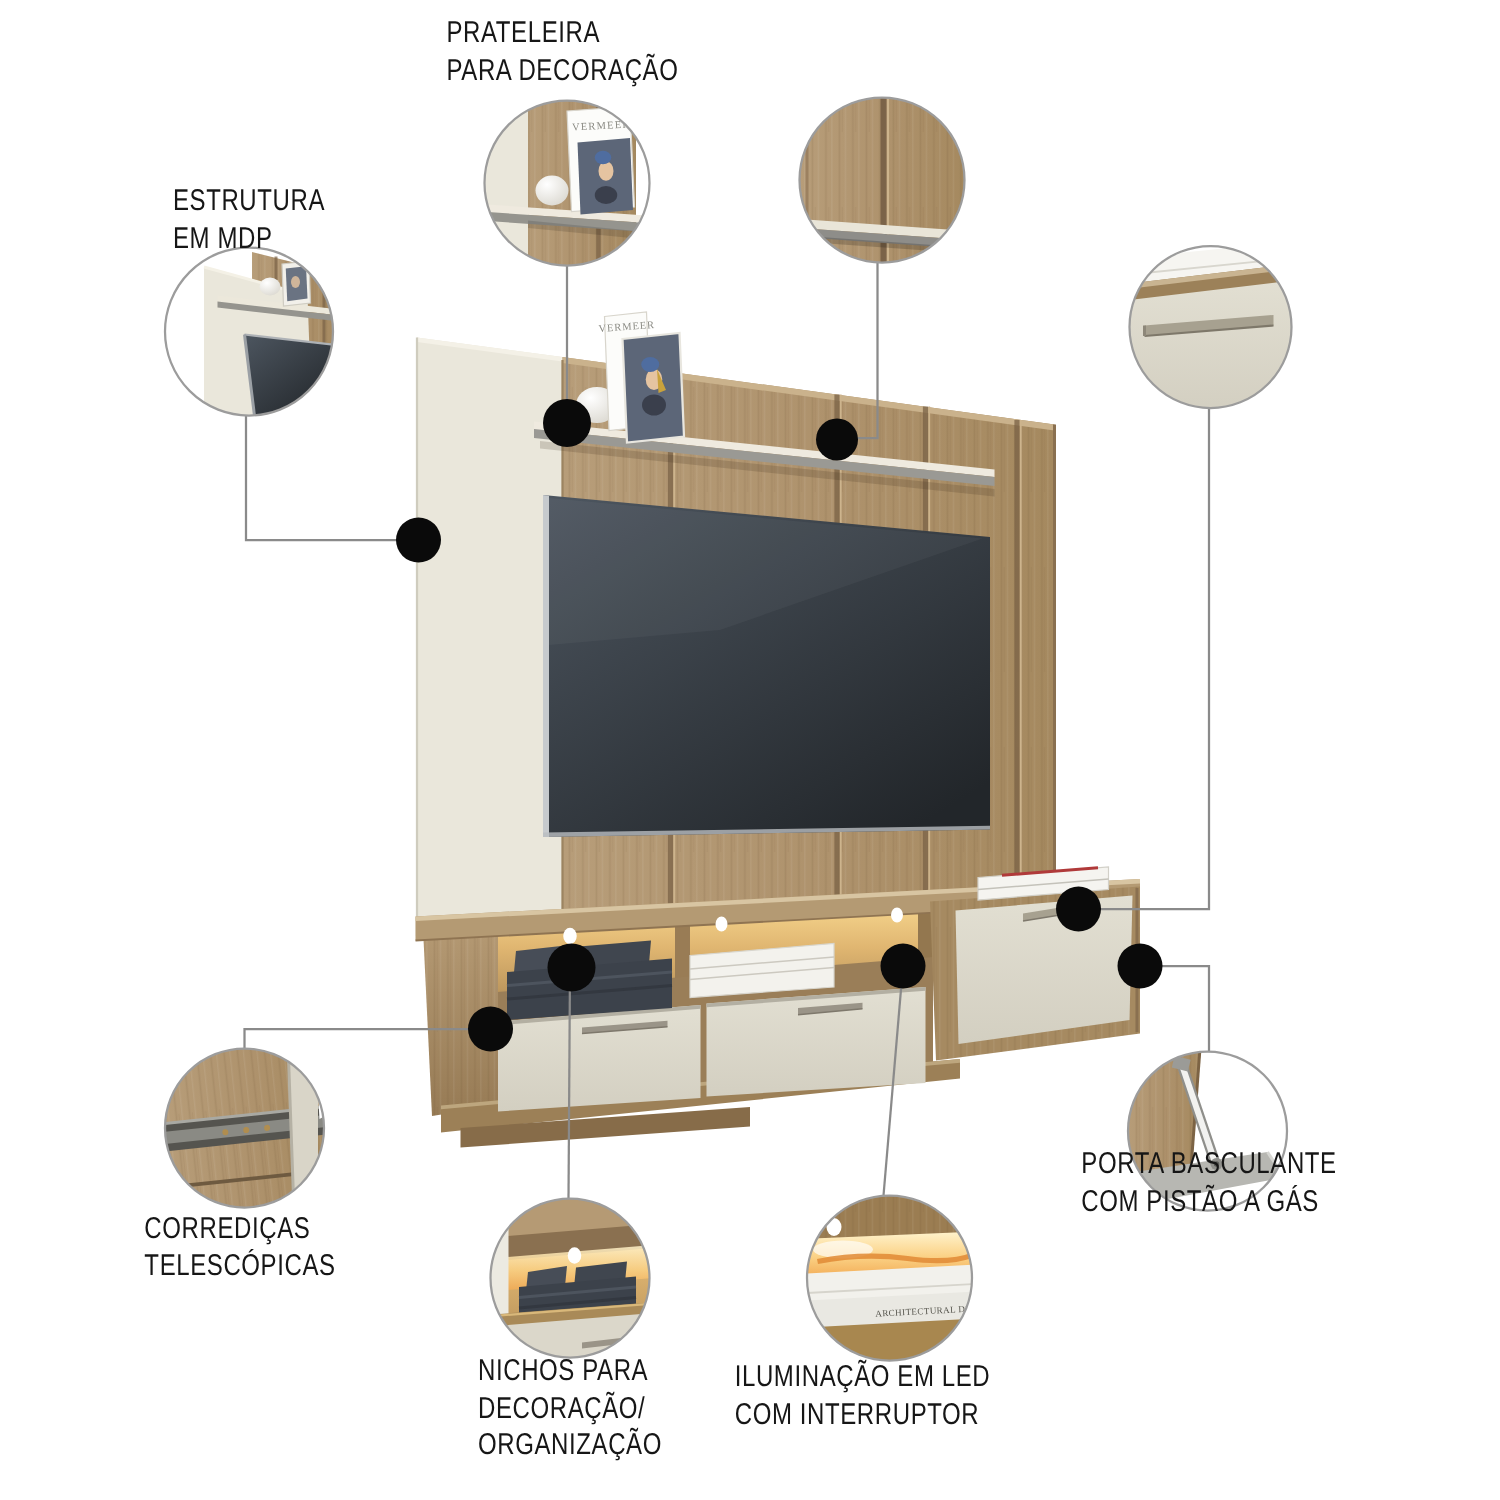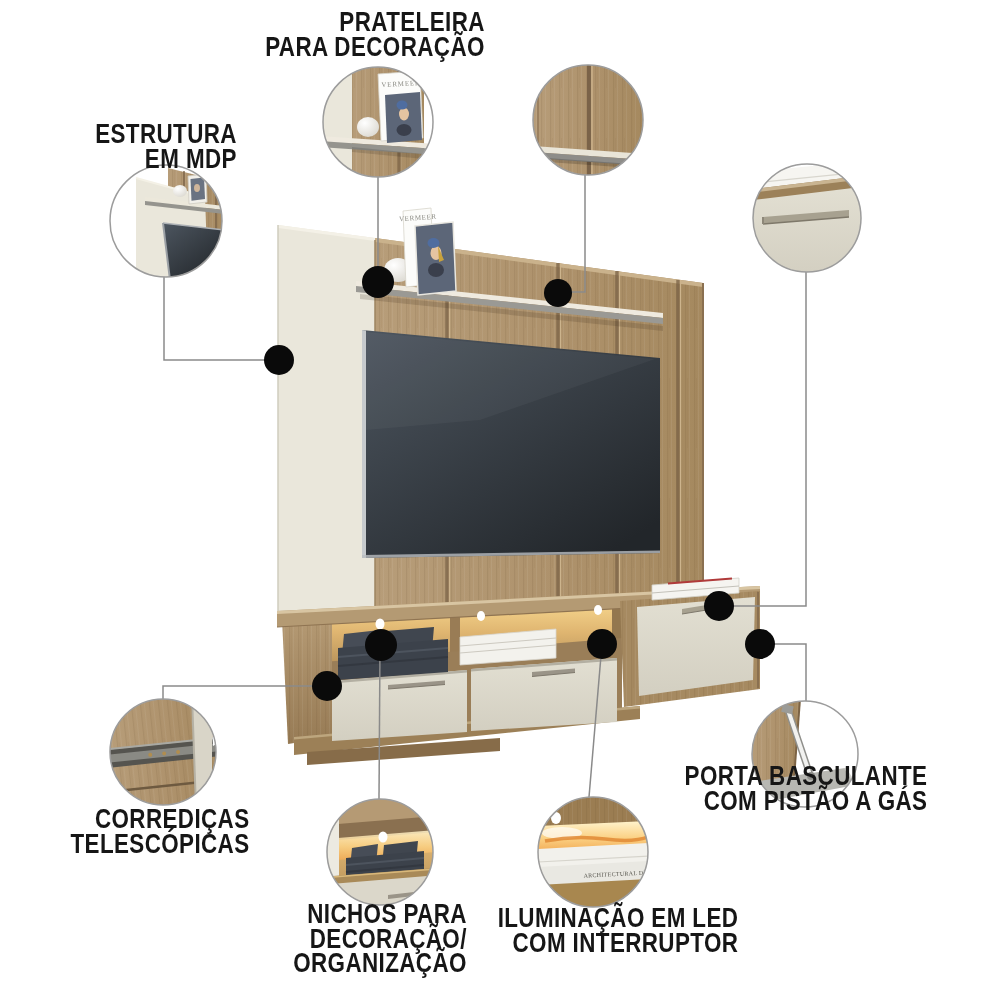--- a/index.html
+++ b/index.html
@@ -1,20 +1,20 @@
 <!DOCTYPE html>
 <html><head>
 <meta charset="utf-8">
 <style>
   html,body{margin:0;padding:0;background:#fff;}
   .stage{position:relative;width:1000px;height:1000px;background:#fff;overflow:hidden;
          font-family:"Liberation Sans",sans-serif;}
   .scene{position:absolute;left:0;top:0;}
-  .callout{position:absolute;transform:translateX(-50%);text-align:right;color:#161616;
-           font-weight:700;font-size:28px;line-height:24.5px;letter-spacing:.5px;white-space:nowrap;}
+  .callout{position:absolute;transform:translateX(-50%);text-align:left;color:#161616;
+           font-weight:400;font-size:20px;line-height:24.5px;letter-spacing:.5px;white-space:nowrap;}
   .cl{display:block;transform:scaleX(.8);transform-origin:50% 50%;}
 </style>
 </head>
 <body>
 
 <div class="stage">
 
 <svg class="scene" width="1000" height="1000" viewBox="0 0 1000 1000">
   <defs>
     <linearGradient id="woodg" x1="0" y1="0" x2="1" y2="0">
@@ -390,21 +390,21 @@
 </div>
 <div class="callout" style="left:160px;top:807px">
   <span class="cl">CORREDIÇAS</span>
   <span class="cl">TELESCÓPICAS</span>
 </div>
 <div class="callout" style="left:380px;top:902px">
   <span class="cl">NICHOS PARA</span>
   <span class="cl">DECORAÇÃO/</span>
   <span class="cl">ORGANIZAÇÃO</span>
 </div>
-<div class="callout" style="left:618px;top:906px">
+<div class="callout" style="left:575px;top:906px">
   <span class="cl">ILUMINAÇÃO EM LED</span>
   <span class="cl">COM INTERRUPTOR</span>
 </div>
 <div class="callout" style="left:806px;top:764px">
   <span class="cl">PORTA BASCULANTE</span>
   <span class="cl">COM PISTÃO A GÁS</span>
 </div>
 
 </div>
 

